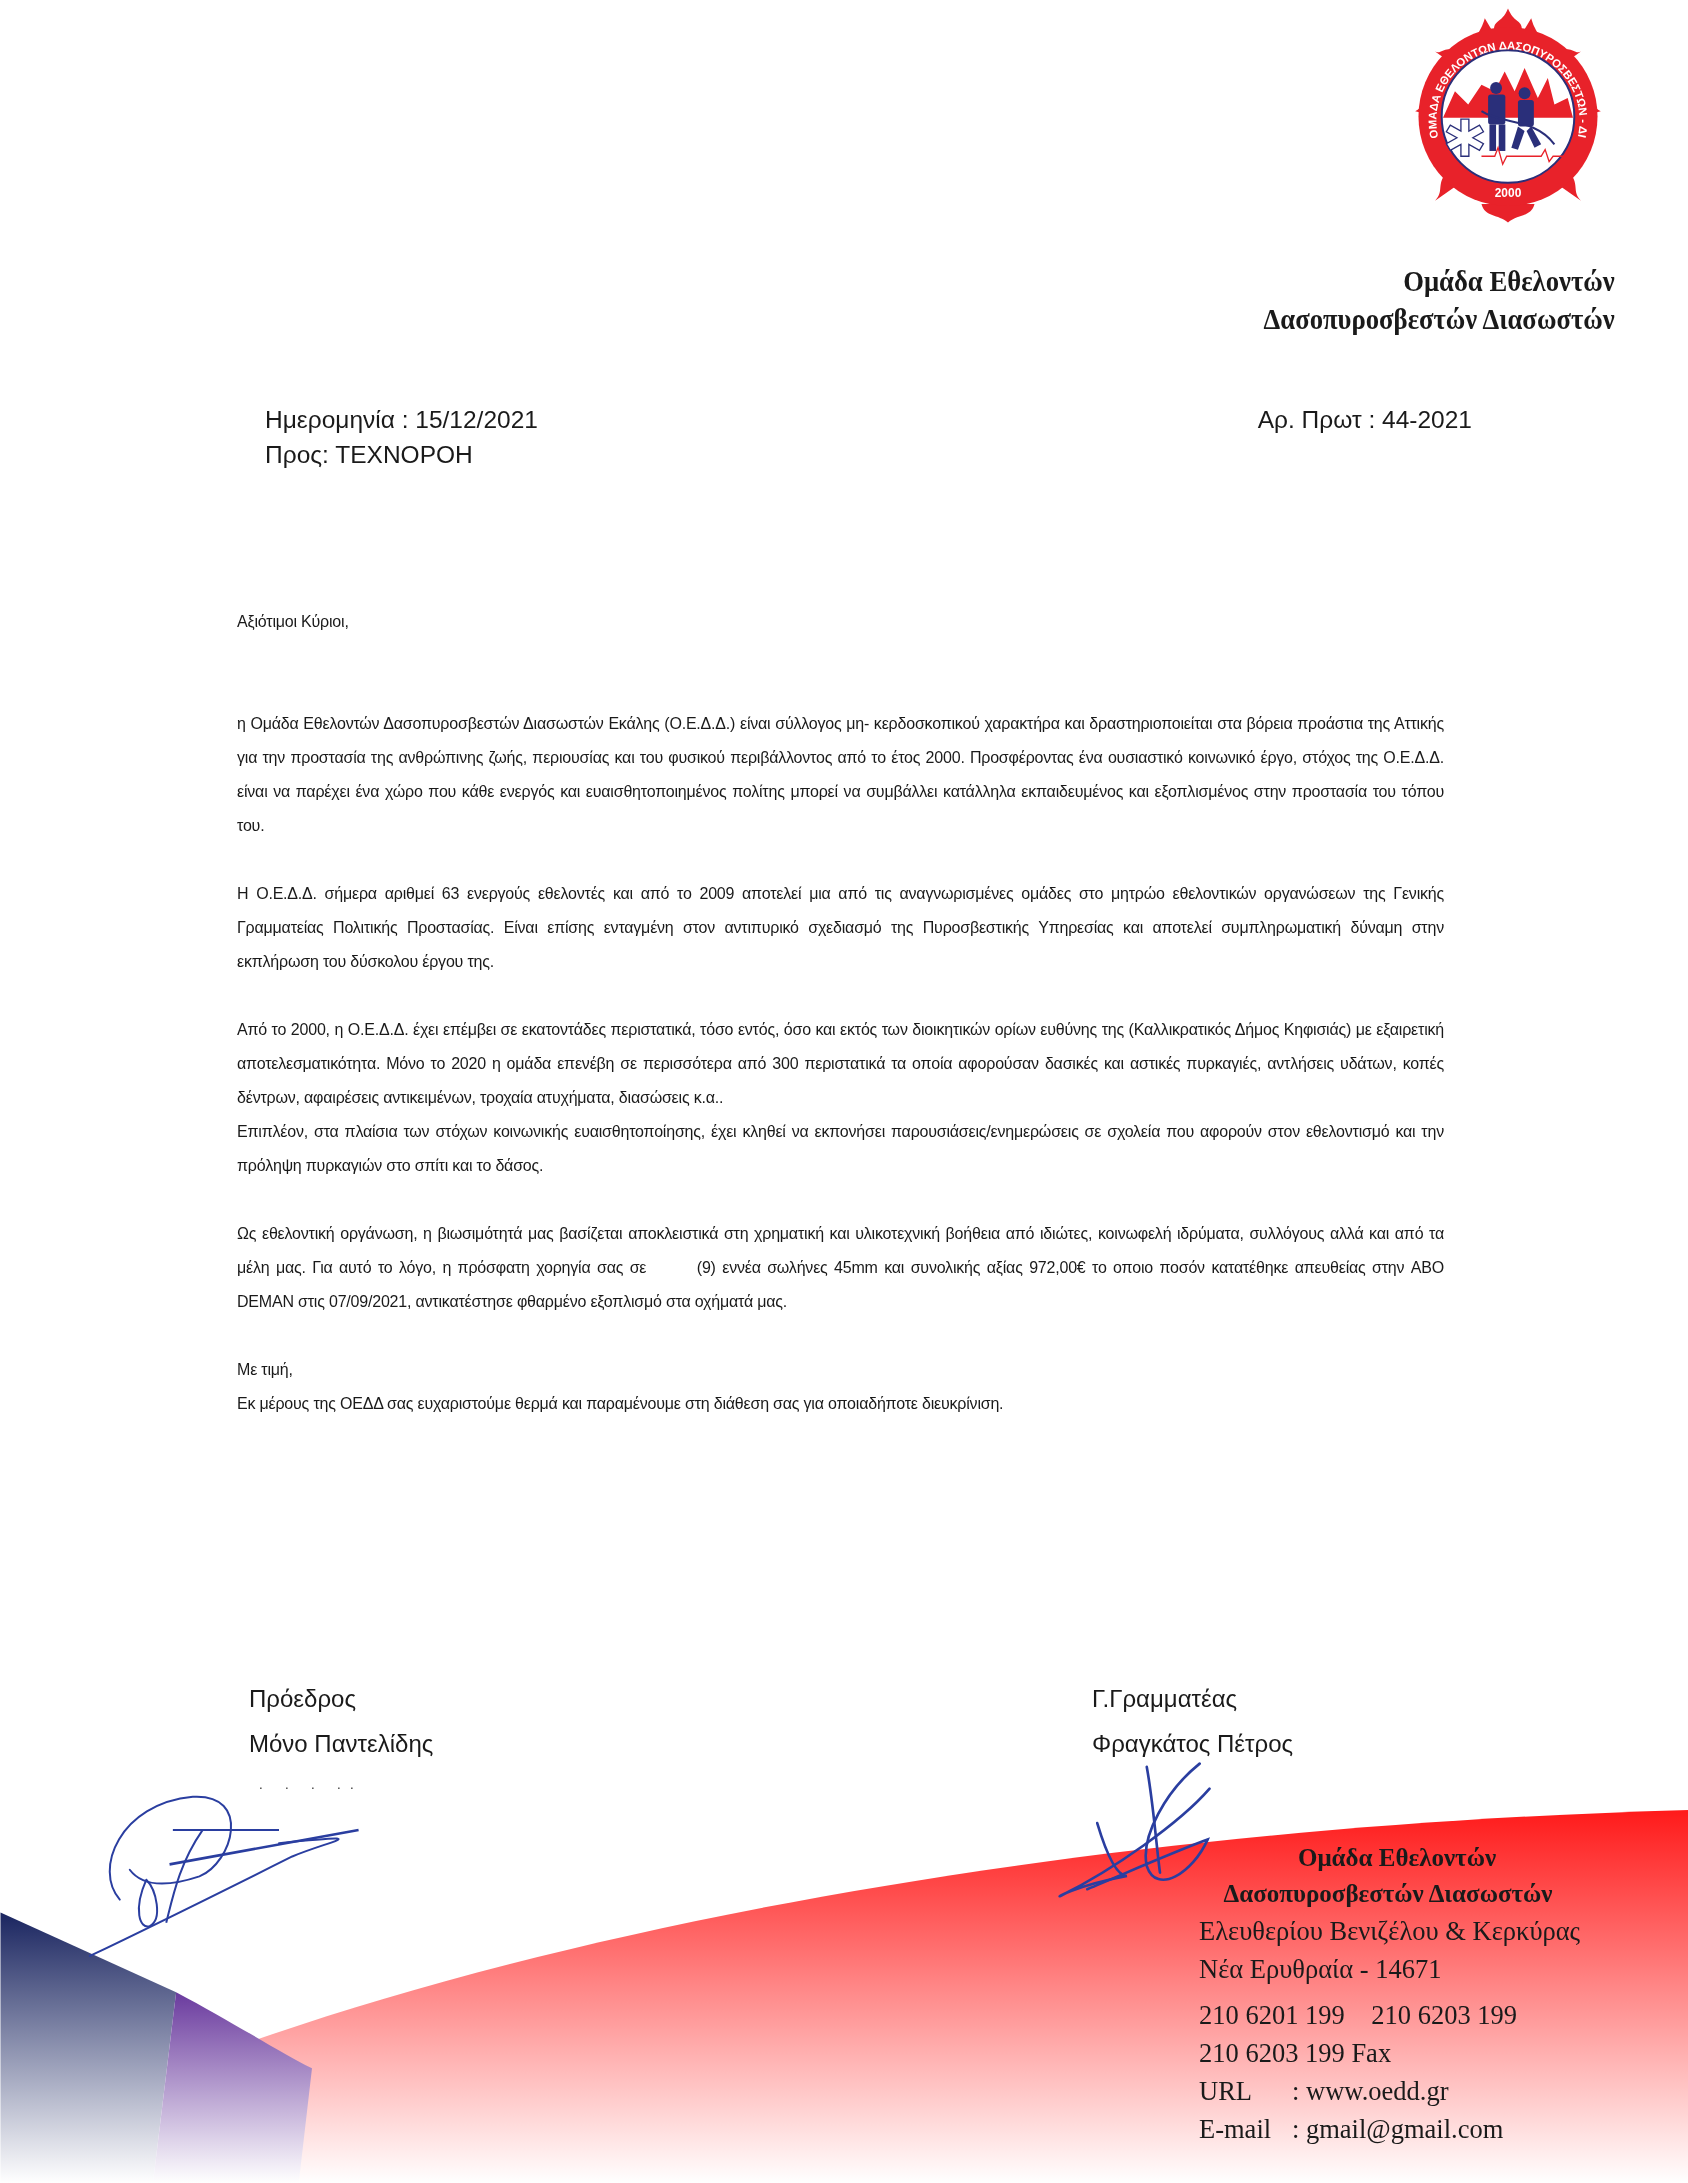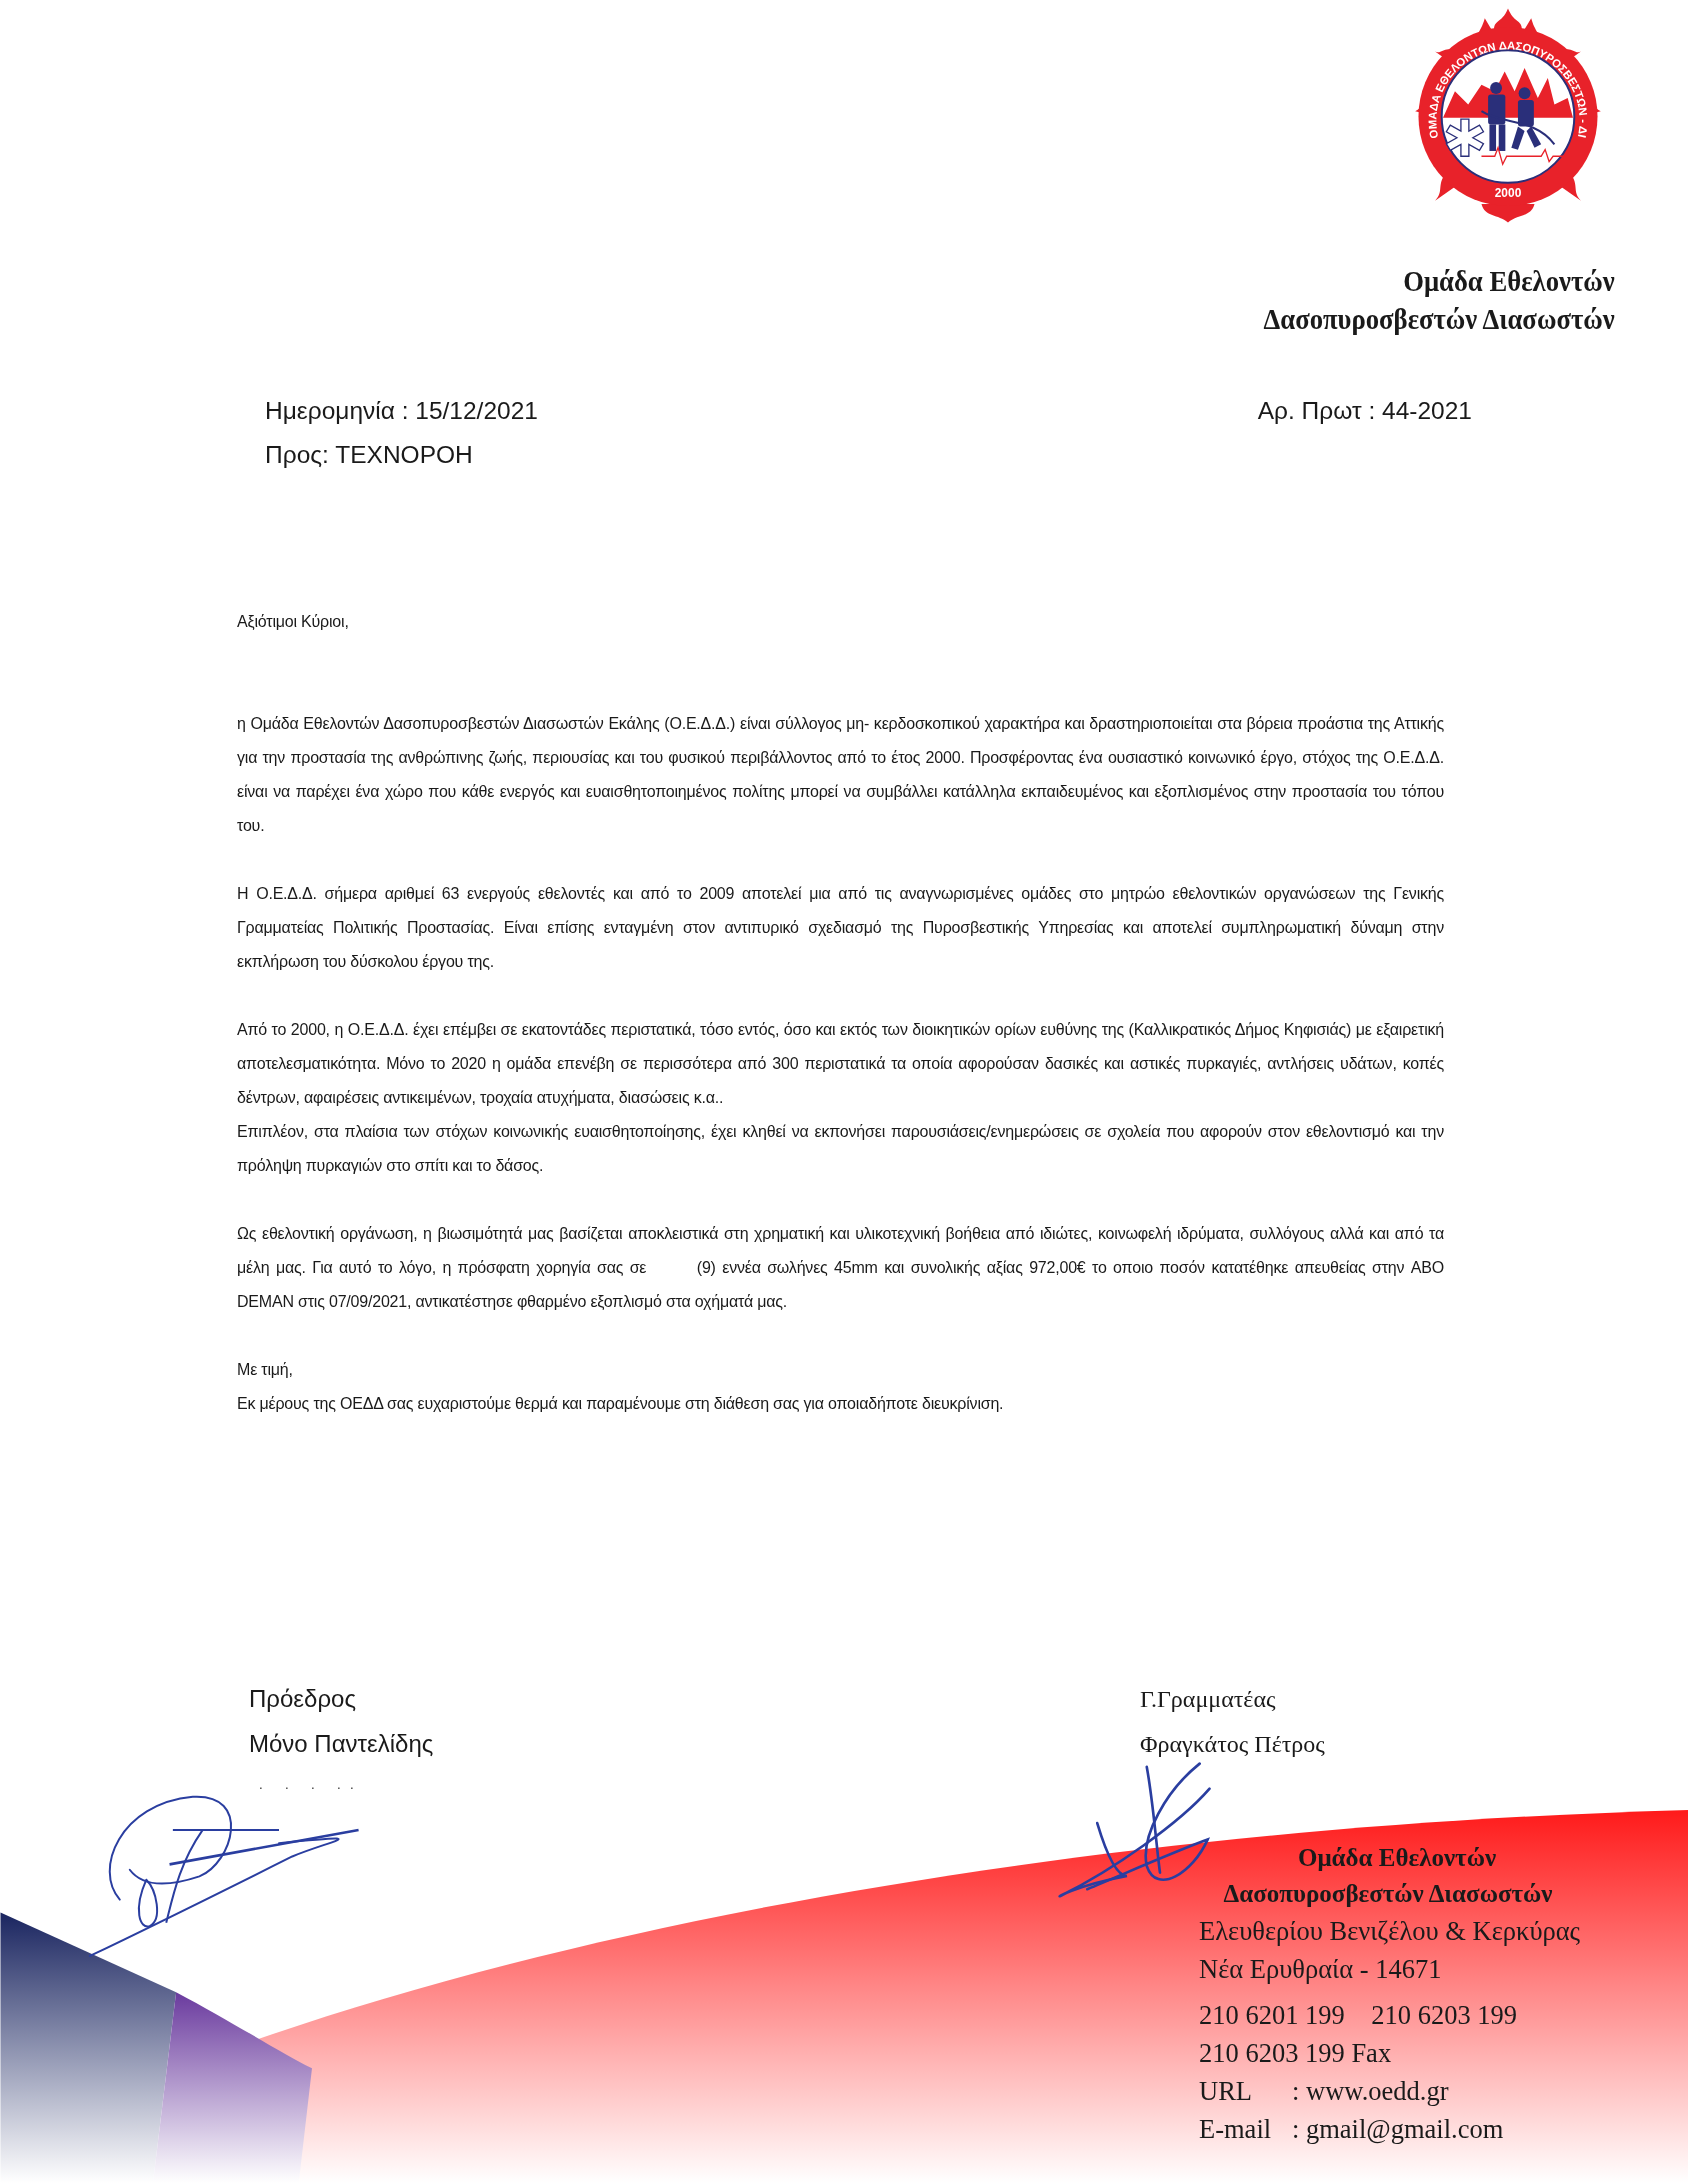--- a/index.html
+++ b/index.html
@@ -7,34 +7,34 @@
   .page { position:absolute; left:0; top:0; width:1689px; height:2183px; }
 
   
   .logo { position:absolute; left:1382px; top:5.3px; width:252px; height:219px; }
 
   
   .org-header { position:absolute; right:74px; top:262px; text-align:right; font-family:"Liberation Serif", serif; font-weight:bold; font-size:29px; line-height:38px; color:#1a1a1a; transform:scaleX(0.92); transform-origin:right top; }
 
   
   .meta { position:absolute; left:265px; top:398px; width:1207px; font-size:24.5px; line-height:26.5px; }
-  .meta .row { display:flex; justify-content:space-between; height:44px; }
+  .meta .row { display:flex; justify-content:space-between; height:44px;align-items:center; }
   .meta .to { margin-top:0; }
 
   
   .body { position:absolute; left:237px; top:605px; width:1207px; font-size:16px; line-height:34px; text-align:justify; letter-spacing:-0.2px; }
   .body p { margin:0; }
   .salutation { margin-bottom:34px !important; }
   .gap { height:34px; }
   .bold { font-weight:normal;margin-left:44px; }
 
   
   .sig-block { position:absolute; font-size:24px; line-height:26.5px; }
   .sig-left { left:249px; top:1686px; }
-  .sig-right { left:1140px; top:1686px;font-family:Liberation Serif, serif; }
+  .sig-right { left:1092px; top:1686px; }
   .sig-block .title { height:45px; }
   .dots { position:absolute; left:259px; top:1777px; font-size:13.3px; letter-spacing:9.3px; color:#333; }
   .signature-svg { position:absolute; }
 
   
   .footer-graphic { position:absolute; left:0; top:1790px; width:1689px; height:393px; }
   .footer-text { position:absolute; left:1199px; top:1840px; font-family:"Liberation Serif", serif; color:#1a1a1a; }
   .footer-text .org1 { font-weight:bold; font-size:25px; line-height:36px; padding-left:99px; }
   .footer-text .org2 { font-weight:bold; font-size:25px; line-height:36px; padding-left:24.5px; }
   .footer-text .line { font-size:26.5px; line-height:38px; }

